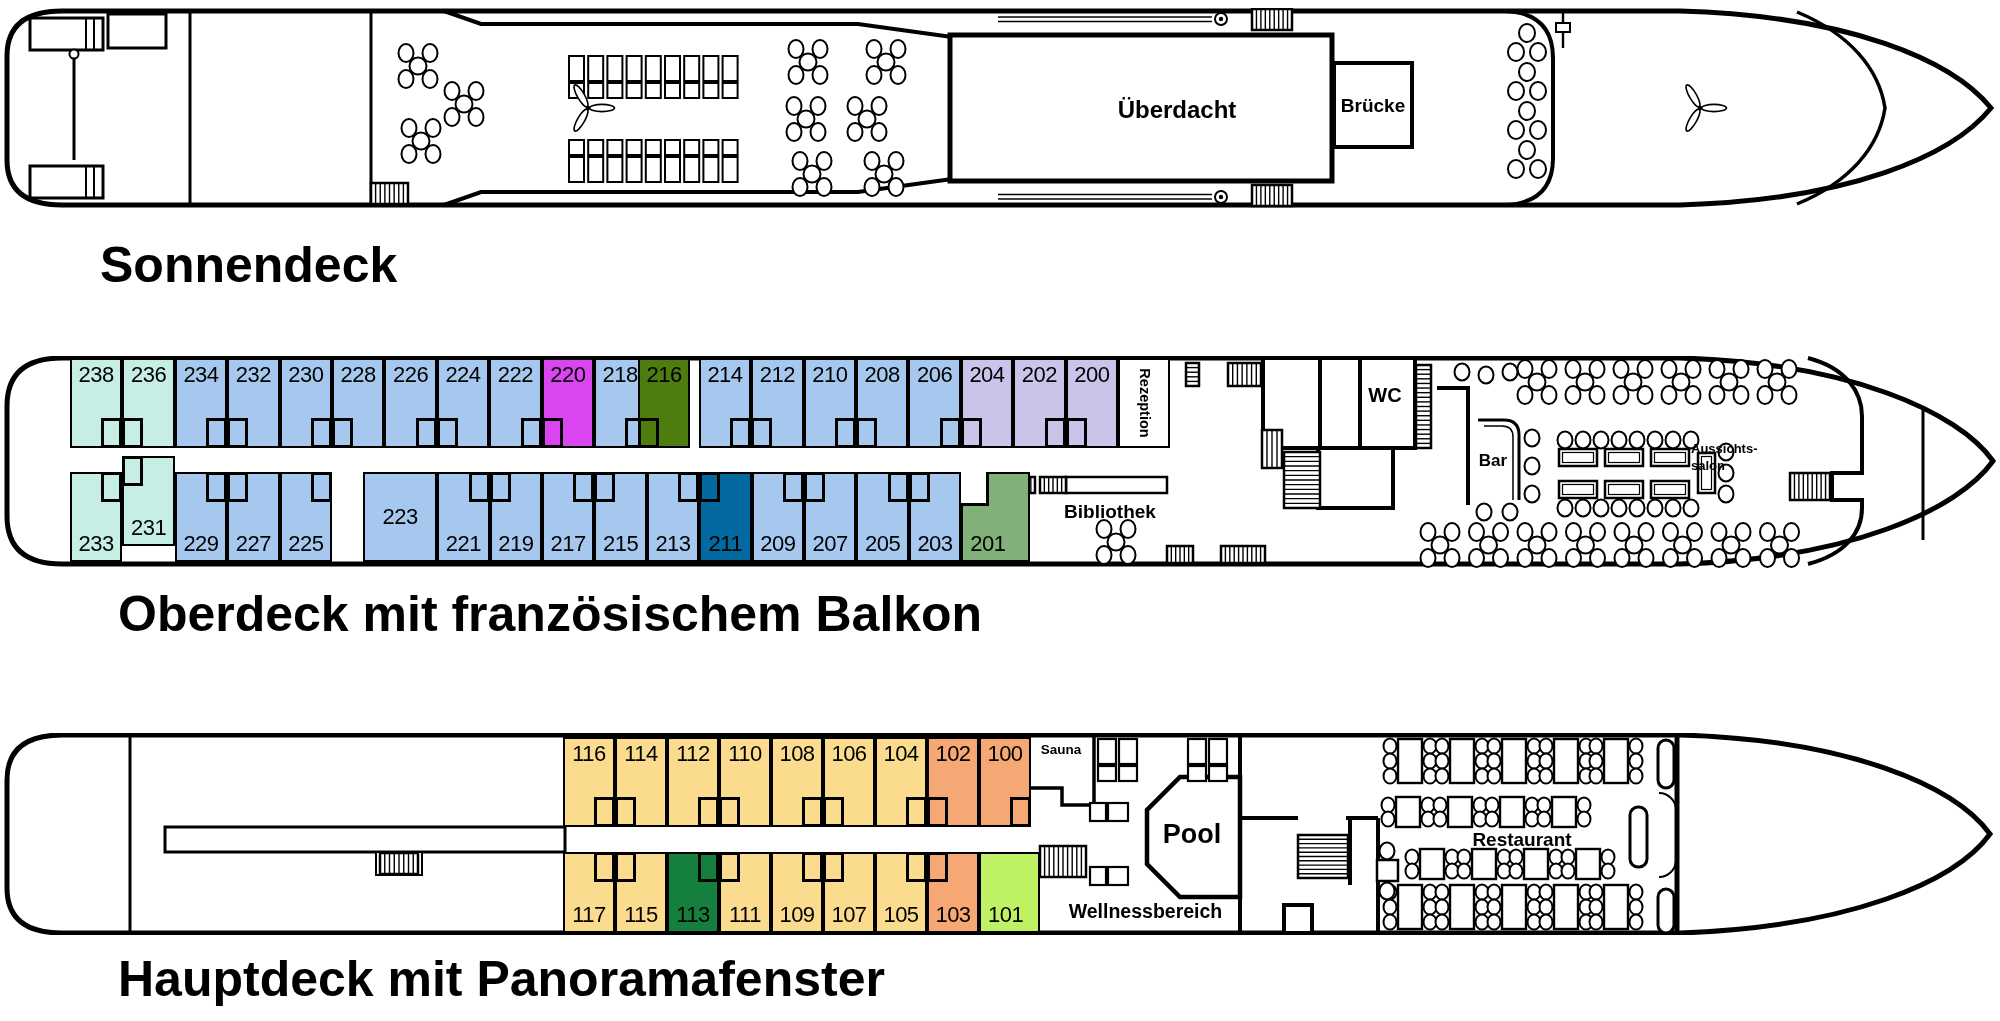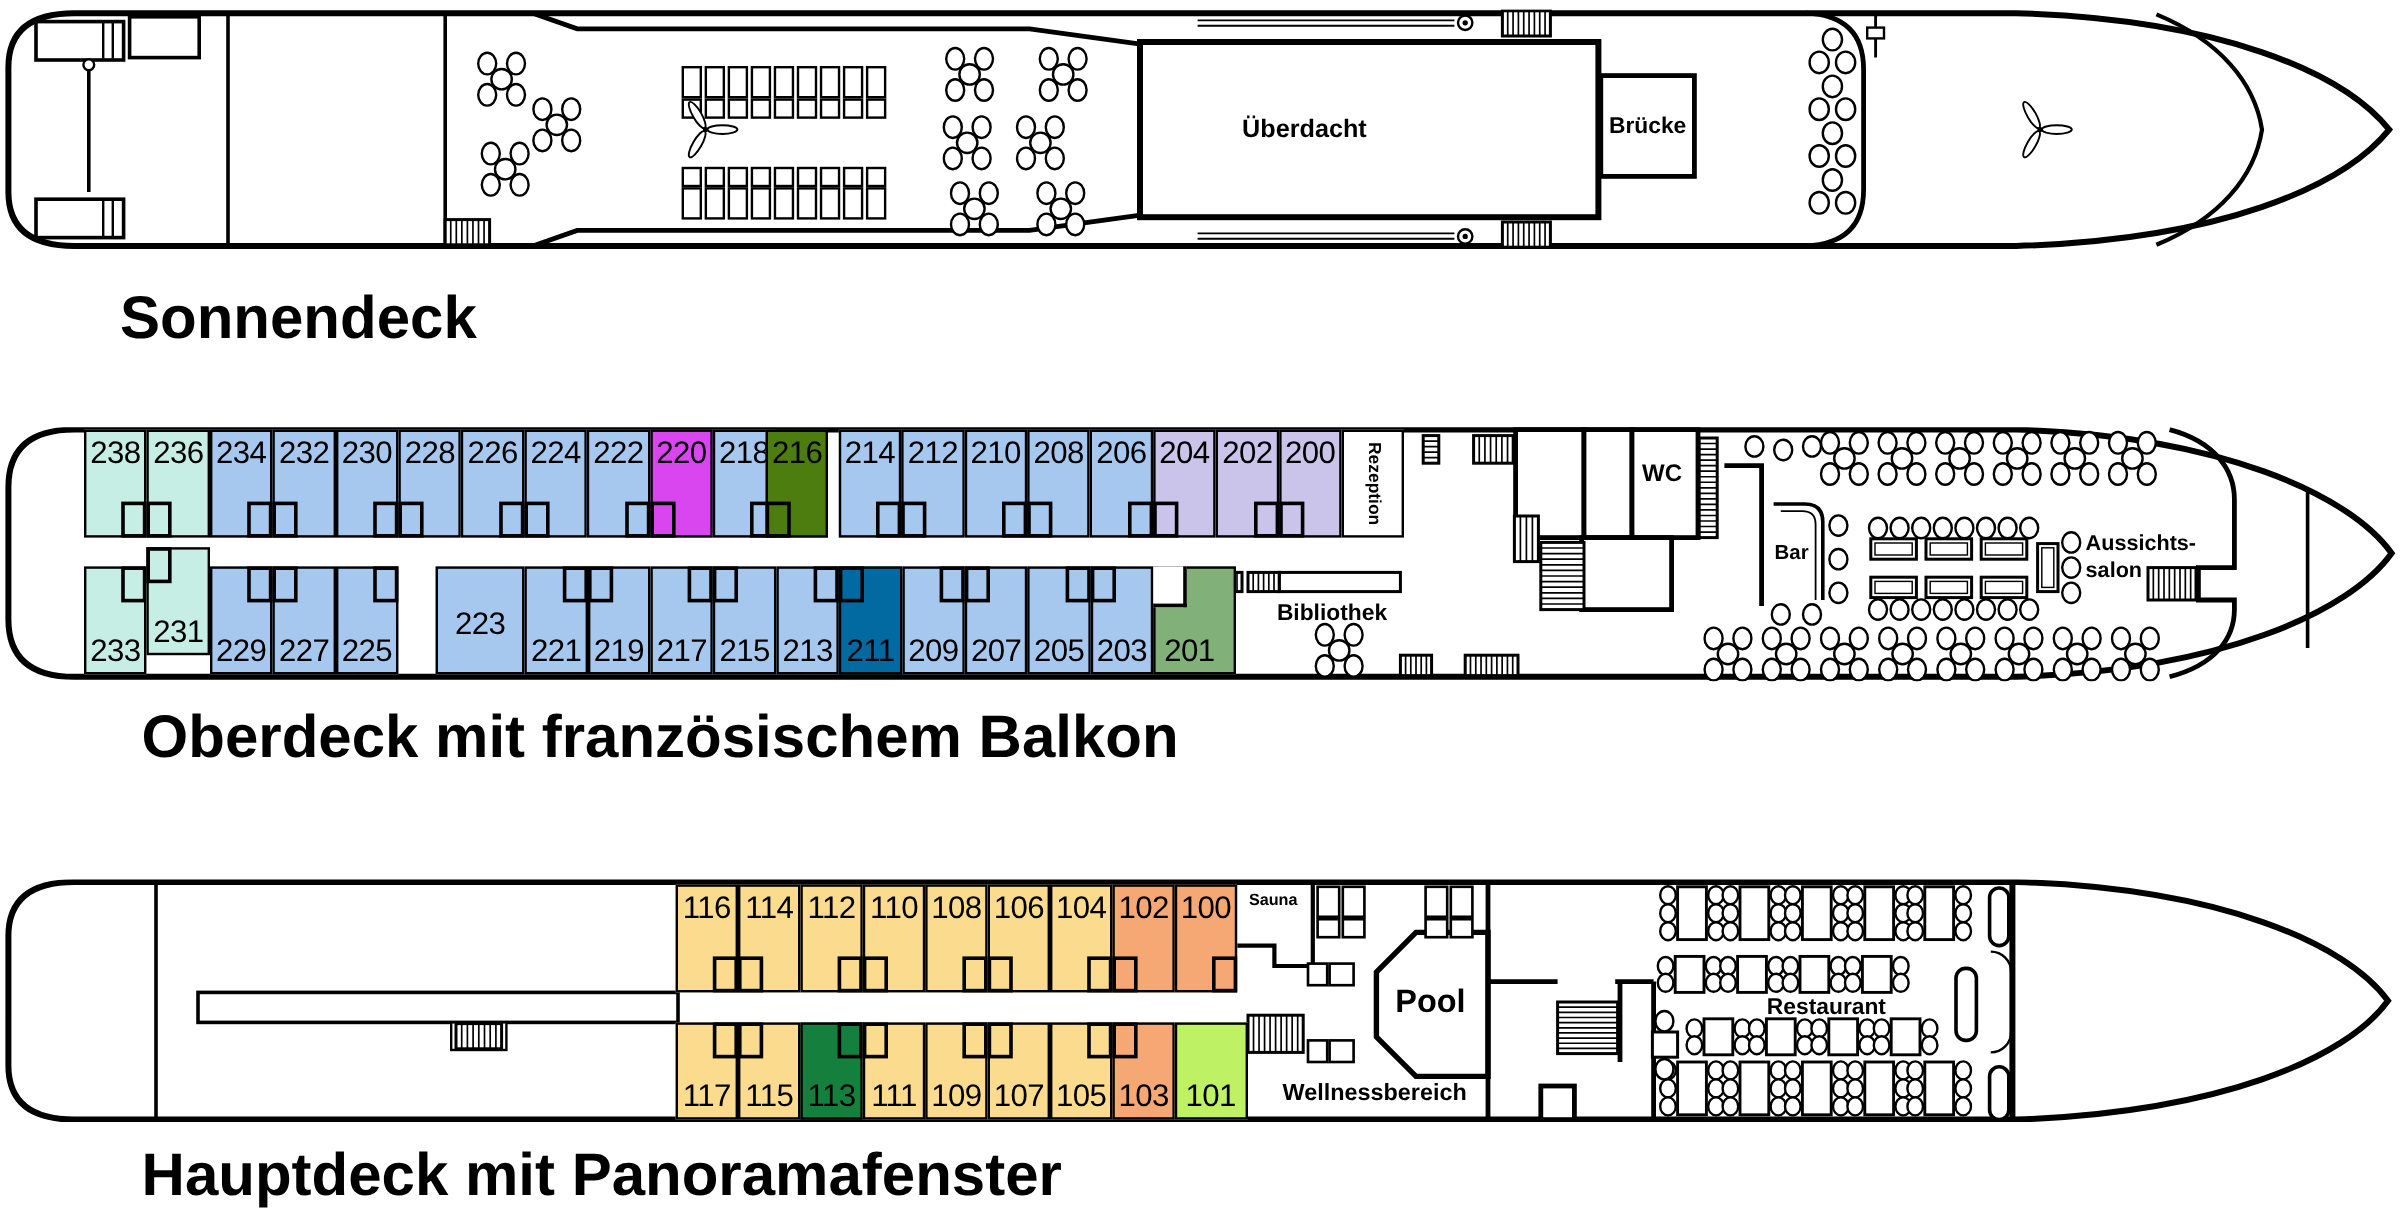--- a/index.html
+++ b/index.html
@@ -2,21 +2,21 @@
 <html><head>
 <meta charset="utf-8">
 <style>
   html,body{margin:0;padding:0;background:#fff;}
   #stage{position:relative;width:2000px;height:1021px;background:#fff;overflow:hidden;
          font-family:"Liberation Sans","DejaVu Sans",sans-serif;color:#000;}
   #stage svg{position:absolute;left:0;}
   .deck-title{position:absolute;margin:0;font-size:50px;font-weight:700;letter-spacing:0;white-space:nowrap;}
   .lbl{position:absolute;font-weight:700;text-align:center;line-height:1.15;white-space:nowrap;}
   .cabin{position:absolute;border:2px solid #000;box-sizing:border-box;}
-  .cabno{position:absolute;left:0;width:100%;text-align:center;font-size:26px;line-height:1;letter-spacing:-0.5px;}
+  .cabno{position:absolute;left:0;width:100%;text-align:center;font-size:22px;line-height:1;letter-spacing:-0.5px;}
   .ntop{top:4px;} .nbot{bottom:5px;} .mid{top:32px;}
   .nleft{text-align:left;padding-left:7px;box-sizing:border-box;}
   .bath{position:absolute;width:21px;height:30px;border:3px solid #000;box-sizing:border-box;}
   .bright{right:-2px;} .bleft{left:-2px;} .bbot{bottom:-2px;} .btop{top:-2px;}
   .notch{position:absolute;left:-2px;top:-2px;width:28px;height:34px;background:#fff;
          border-right:3px solid #000;border-bottom:3px solid #000;box-sizing:border-box;}
   .vtext{position:absolute;display:flex;align-items:center;justify-content:center;
          background:#fff;border:2px solid #000;box-sizing:border-box;}
   .vtext span{transform:rotate(90deg);white-space:nowrap;font-weight:700;font-size:14.5px;}
 </style>
@@ -180,21 +180,21 @@
         <use href="#g-cluster4" x="867" y="111"></use>
         <use href="#g-cluster4" x="812" y="166"></use>
         <use href="#g-cluster4" x="884" y="166"></use>
         <use href="#g-trio" x="1527" y="36"></use>
         <use href="#g-trio" x="1527" y="75"></use>
         <use href="#g-trio" x="1527" y="114"></use>
         <use href="#g-trio" x="1527" y="153"></use>
         <use href="#g-prop" x="588" y="100"></use>
         <use href="#g-prop" x="1700" y="100"></use>
       </svg>
-    <div class="lbl" style="left:896px;top:96px;width:382px;font-size:21px">Überdacht</div>
+    <div class="lbl" style="left:986px;top:96px;width:382px;font-size:24px">Überdacht</div>
     <div class="lbl" style="left:1334px;top:95px;width:78px;font-size:19px">Brücke</div>
     <h2 class="deck-title" style="left:100px;top:236px">Sonnendeck</h2>
   </section>
 
   <section>
     <svg id="svg2" style="top:356px" width="2000" height="212" viewBox="0 0 2000 212">
       <path d="M62,2 H1680 C1850,7 1958,56 1993,105 C1958,154 1850,203 1680,208 H62 Q7,208 7,160 V50 Q7,2 62,2 Z" fill="#fff" stroke="#000" stroke-width="5"></path>
       <g fill="#fff" stroke="#000" stroke-width="4">
         <rect x="1263" y="2" width="57" height="90"></rect>
         <rect x="1320" y="2" width="40" height="90"></rect>
@@ -538,21 +538,21 @@
         <div class="cabin" style="left: 961.2px; top: 472px; width: 68.8px; height: 90px; background: rgb(130, 176, 121);">
           <span class="cabno nbot nleft">201</span>
           <div class="notch"></div>
         </div>
       </div>
     <div class="vtext" style="left:1118px;top:358px;width:52.4px;height:90px">
       <span>Rezeption</span>
     </div>
     <div class="lbl" style="left:1356px;top:384px;width:58px;font-size:20px">WC</div>
     <div class="lbl" style="left:1469px;top:451px;width:48px;font-size:17px">Bar</div>
-    <div class="lbl" style="left:1738px;top:441px;font-size:18px;text-align:left;line-height:1.3">
+    <div class="lbl" style="left:1691px;top:441px;font-size:13px;text-align:left;line-height:1.3">
       <div>Aussichts-</div>
       <div>salon</div>
     </div>
     <div class="lbl" style="left:1044px;top:501px;width:132px;font-size:19px">Bibliothek</div>
     <h2 class="deck-title" style="left:118px;top:585px">Oberdeck mit französischem Balkon</h2>
   </section>
 
   <section>
     <svg id="svg3" style="top:733px" width="2000" height="202" viewBox="0 0 2000 202">
       <path d="M62,2 H1680 C1850,7 1955,53 1990,101 C1955,149 1850,194 1680,200 H62 Q7,200 7,155 V47 Q7,2 62,2 Z" fill="#fff" stroke="#000" stroke-width="5"></path>

